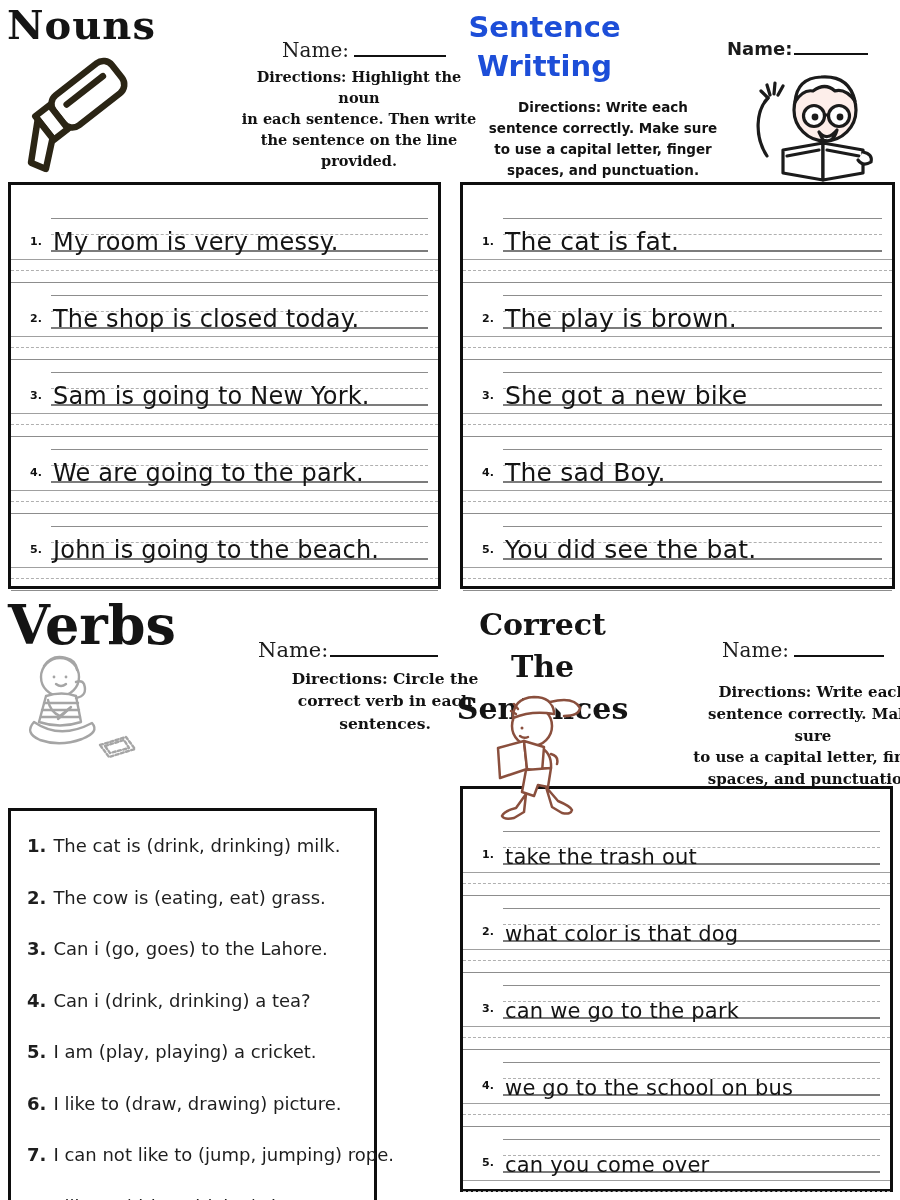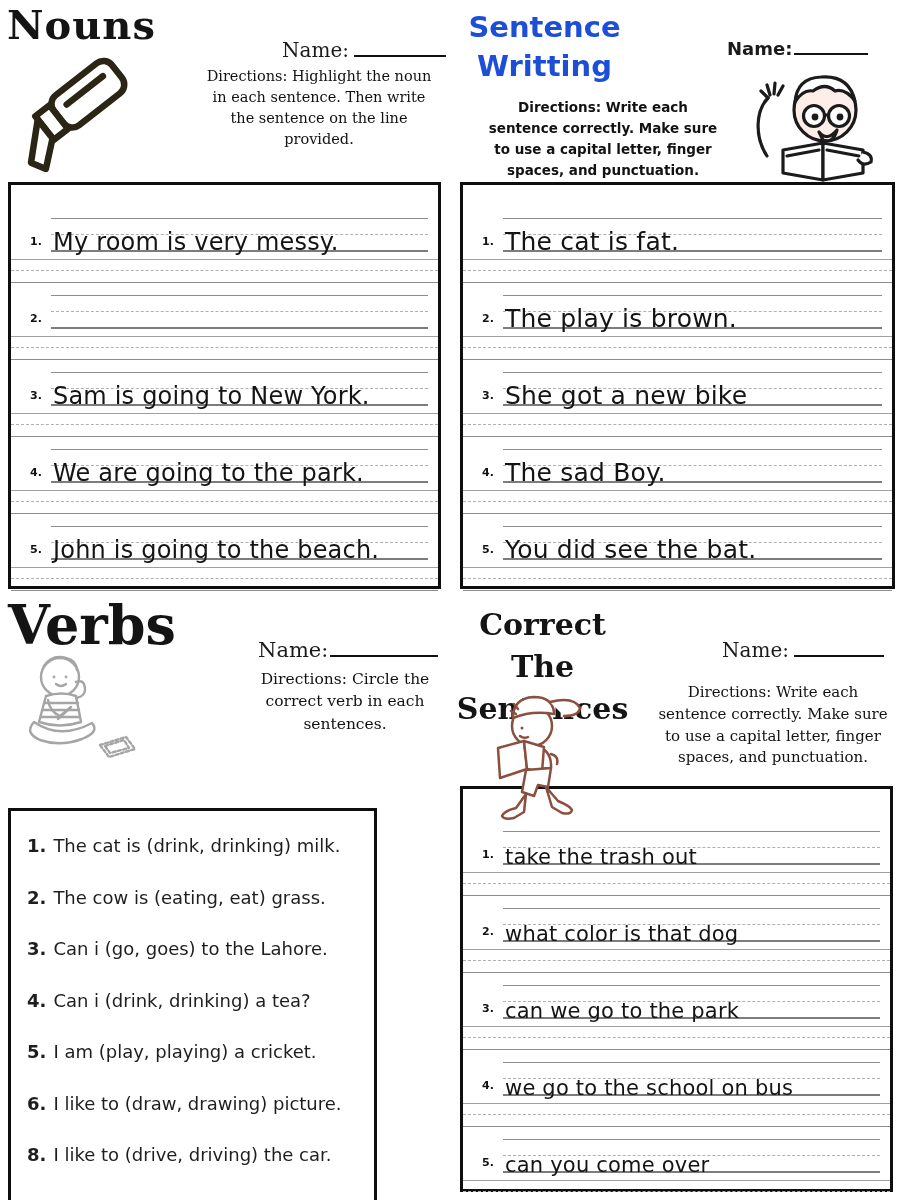--- a/index.html
+++ b/index.html
@@ -10,21 +10,21 @@
   .abs { position:absolute; }
 
   
   .title-serif { font-family:"DejaVu Serif", serif; font-weight:bold; color:#141414; margin:0; line-height:1; }
   .title-sans  { font-family:"DejaVu Sans", sans-serif; font-weight:bold; color:#1d4ed8; margin:0; }
   .name-row { white-space:nowrap; color:#1b1b1b;margin-top:16px; }
   .name-serif { font-family:"DejaVu Serif", serif; font-size:20px; }
   .name-sans  { font-family:"DejaVu Sans", sans-serif; font-size:18px; font-weight:bold; }
   .name-line { display:inline-block; border-bottom:2.2px solid #111; height:15px; margin-left:5px; vertical-align:baseline; }
   .dir { white-space:pre-line; text-align:center; color:#121212; margin:0; }
-  .dir-serif { font-family:"DejaVu Serif", serif; font-weight:normal; font-size:14.5px; line-height:1.45; }
+  .dir-serif { font-family:"DejaVu Serif", serif; font-weight:bold; font-size:14.5px; line-height:1.45;margin-left:40px; }
   .dir-sans  { font-family:"DejaVu Sans", sans-serif; font-weight:bold; font-size:13.5px; line-height:1.55; }
 
   
   .sbox { position:absolute; box-sizing:border-box; border:3px solid #0e0e0e; background:#fff; }
   .guide { position:relative; }
   .mid { position:absolute; left:0; right:0; top:47%; border-top:1px dashed #b0b0b0; }
   .sg { height:31px; margin:0 10px 7px 40px; border-top:1.6px solid #8d8d8d; border-bottom:2px solid #7c7c7c; }
   .eg { height:22px; margin:0 0 12px 0; border-top:1.2px solid #a0a0a0; border-bottom:1.6px solid #8d8d8d; }
   .num { position:absolute; left:-21px; bottom:2px; font:bold 11px "DejaVu Sans", sans-serif; color:#111; }
   .stext { position:absolute; left:2px; bottom:-6px; white-space:nowrap; color:#141414; letter-spacing:0.2px; }
@@ -75,20 +75,21 @@
           <span class="stext">My room is very messy.</span>
           </div>
         <div class="guide eg">
             <i class="mid"></i>
           </div>
       </div>
       <div>
         <div class="guide sg">
             <i class="mid"></i>
           <span class="num">2.</span>
+          <span class="stext">The shop is closed today.</span>
           </div>
         <div class="guide eg">
             <i class="mid"></i>
           </div>
       </div>
       <div>
         <div class="guide sg">
             <i class="mid"></i>
           <span class="num">3.</span>
           <span class="stext">Sam is going to New York.</span>
@@ -240,20 +241,21 @@
       </g>
     </svg>
 
     <div class="sbox vlist" style="left:8px; top:808px; width:369px; height:426px;">
       <div class="vitem"><span class="vnum">1.</span><span>The cat is (drink, drinking) milk.</span></div>
       <div class="vitem"><span class="vnum">2.</span><span>The cow is (eating, eat) grass.</span></div>
       <div class="vitem"><span class="vnum">3.</span><span>Can i (go, goes) to the Lahore.</span></div>
       <div class="vitem"><span class="vnum">4.</span><span>Can i (drink, drinking) a tea?</span></div>
       <div class="vitem"><span class="vnum">5.</span><span>I am (play, playing) a cricket.</span></div>
       <div class="vitem"><span class="vnum">6.</span><span>I like to (draw, drawing) picture.</span></div>
+      <div class="vitem"><span class="vnum">7.</span><span>I can not like to (jump, jumping) rope.</span></div>
       <div class="vitem"><span class="vnum">8.</span><span>I like to (drive, driving) the car.</span></div>
     </div>
   </section>
 
   <section>
     <div class="abs" style="left:450px; top:604px; width:185px; text-align:center;">
       <h2 class="title-serif" style="font-size:30px; line-height:1.4;">
         <span>Correct The</span><br>
         <span>Sentences</span>
       </h2>

